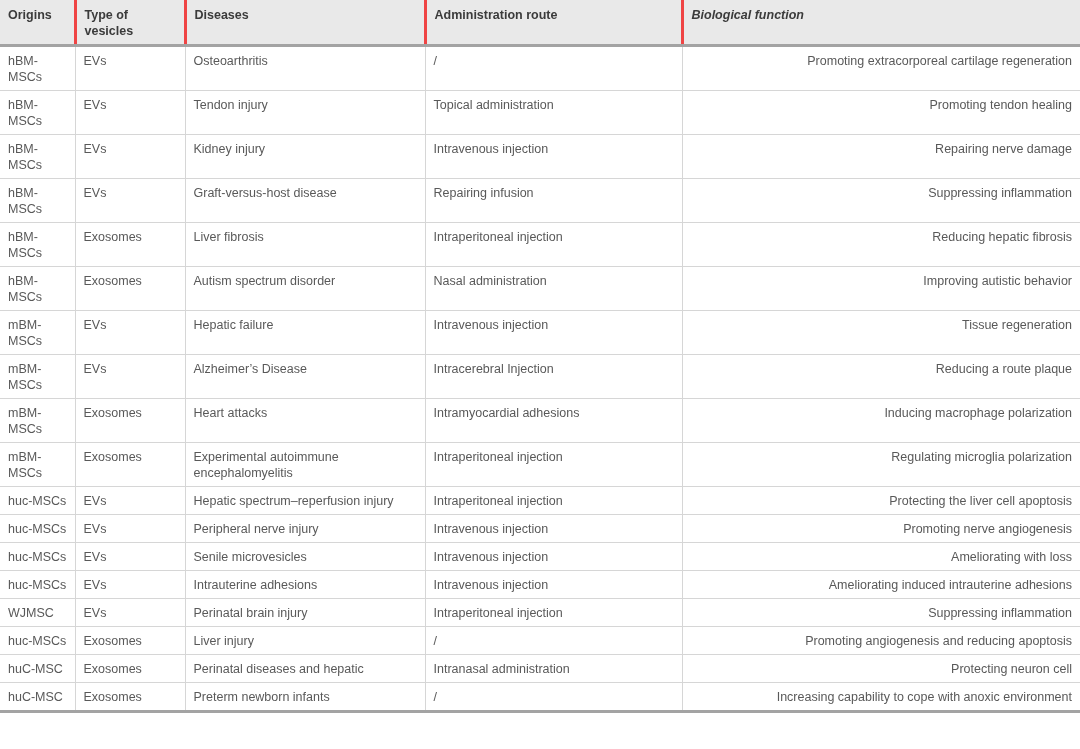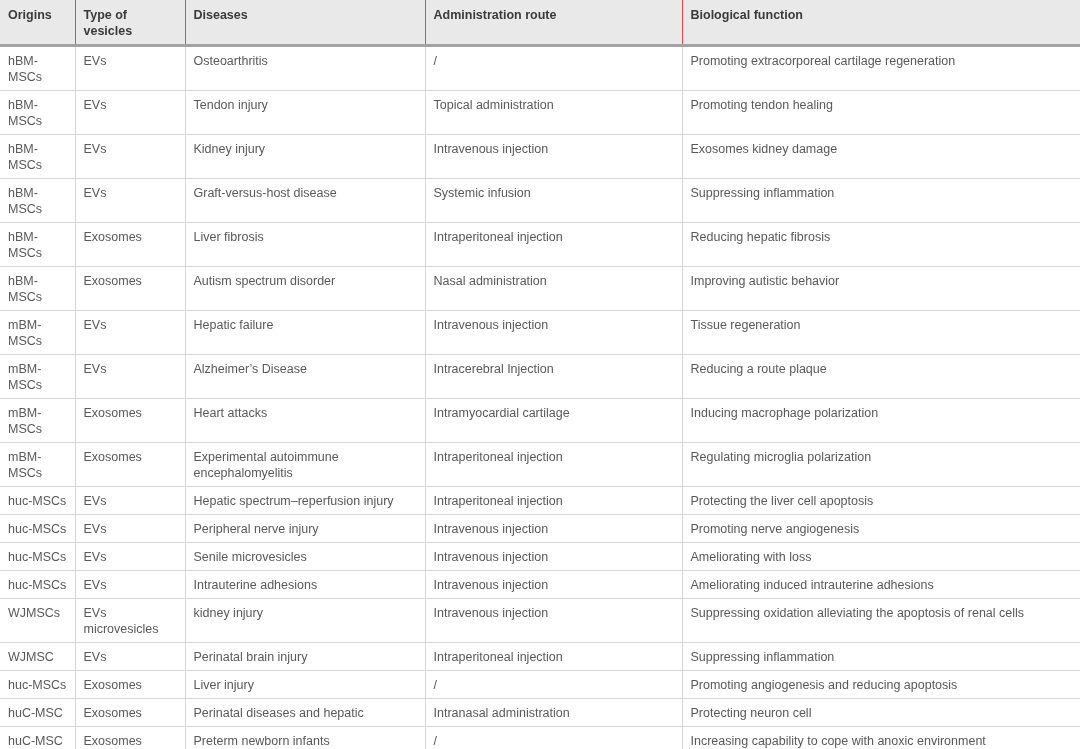--- a/index.html
+++ b/index.html
@@ -30,36 +30,36 @@
   thead th {
     background: var(--header-bg);
     color: var(--header-text);
     font-size: 12.5px;
     font-weight: bold;
     line-height: 16px;
     text-align: left;
     vertical-align: top;
     padding: 7px 8px 5px 8px;
     border-bottom: 3px solid var(--thick-line);
-    border-right: 1px solid #ef4444;
-  }
-  thead th:last-child { border-right: none; }
+    border-right: 3px solid #ef4444;
+  }
+  thead th:last-child { border-right: none; font-style: italic; }
   tbody td {
     color: var(--body-text);
     font-size: 12.5px;
     line-height: 16px;
     text-align: left;
     vertical-align: top;
     padding: 6px 8px 5px 8px;
     border-bottom: 1px solid var(--grid-line);
     border-right: 1px solid var(--grid-line);
     word-wrap: break-word;
     background: #ffffff;
   }
-  tbody td:last-child { border-right: none; }
+  tbody td:last-child { border-right: none; text-align: right; }
   tbody tr:last-child td { border-bottom: 3px solid var(--thick-line); }
 </style>
 </head>
 <body>
 
 <div class="page">
   <table class="data-table">
     <colgroup>
       <col style="width:75px">
       <col style="width:110px">
@@ -89,27 +89,27 @@
           <td>EVs</td>
           <td>Tendon injury</td>
           <td>Topical administration</td>
           <td>Promoting tendon healing</td>
         </tr>
         <tr>
           <td>hBM-MSCs</td>
           <td>EVs</td>
           <td>Kidney injury</td>
           <td>Intravenous injection</td>
-          <td>Exosomes kidney damage</td>
+          <td>Repairing nerve damage</td>
         </tr>
         <tr>
           <td>hBM-MSCs</td>
           <td>EVs</td>
           <td>Graft-versus-host disease</td>
-          <td>Systemic infusion</td>
+          <td>Repairing infusion</td>
           <td>Suppressing inflammation</td>
         </tr>
         <tr>
           <td>hBM-MSCs</td>
           <td>Exosomes</td>
           <td>Liver fibrosis</td>
           <td>Intraperitoneal injection</td>
           <td>Reducing hepatic fibrosis</td>
         </tr>
         <tr>
@@ -130,21 +130,21 @@
           <td>mBM-MSCs</td>
           <td>EVs</td>
           <td>Alzheimer’s Disease</td>
           <td>Intracerebral Injection</td>
           <td>Reducing a route plaque</td>
         </tr>
         <tr>
           <td>mBM-MSCs</td>
           <td>Exosomes</td>
           <td>Heart attacks</td>
-          <td>Intramyocardial cartilage</td>
+          <td>Intramyocardial adhesions</td>
           <td>Inducing macrophage polarization</td>
         </tr>
         <tr>
           <td>mBM-MSCs</td>
           <td>Exosomes</td>
           <td>Experimental autoimmune encephalomyelitis</td>
           <td>Intraperitoneal injection</td>
           <td>Regulating microglia polarization</td>
         </tr>
         <tr>
@@ -167,27 +167,20 @@
           <td>Senile microvesicles</td>
           <td>Intravenous injection</td>
           <td>Ameliorating with loss</td>
         </tr>
         <tr>
           <td>huc-MSCs</td>
           <td>EVs</td>
           <td>Intrauterine adhesions</td>
           <td>Intravenous injection</td>
           <td>Ameliorating induced intrauterine adhesions</td>
-        </tr>
-        <tr>
-          <td>WJMSCs</td>
-          <td>EVs microvesicles</td>
-          <td>kidney injury</td>
-          <td>Intravenous injection</td>
-          <td>Suppressing oxidation alleviating the apoptosis of renal cells</td>
         </tr>
         <tr>
           <td>WJMSC</td>
           <td>EVs</td>
           <td>Perinatal brain injury</td>
           <td>Intraperitoneal injection</td>
           <td>Suppressing inflammation</td>
         </tr>
         <tr>
           <td>huc-MSCs</td>

